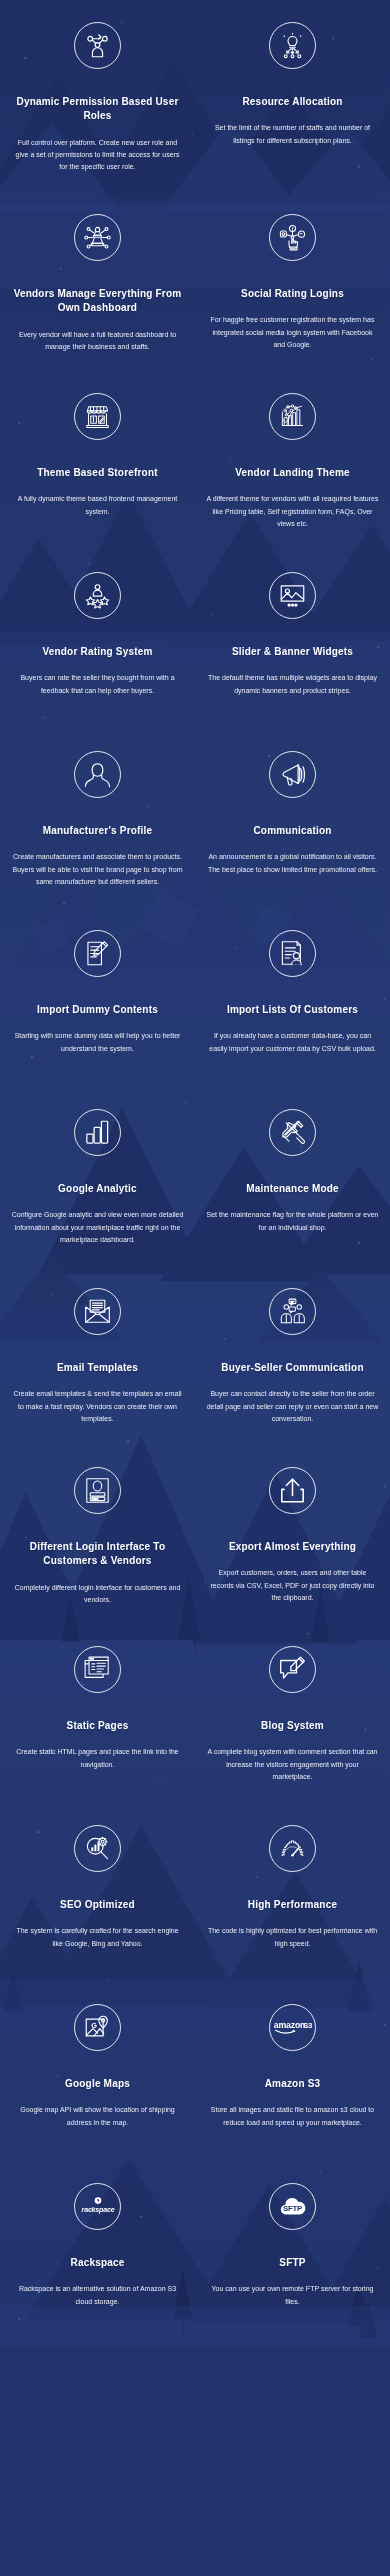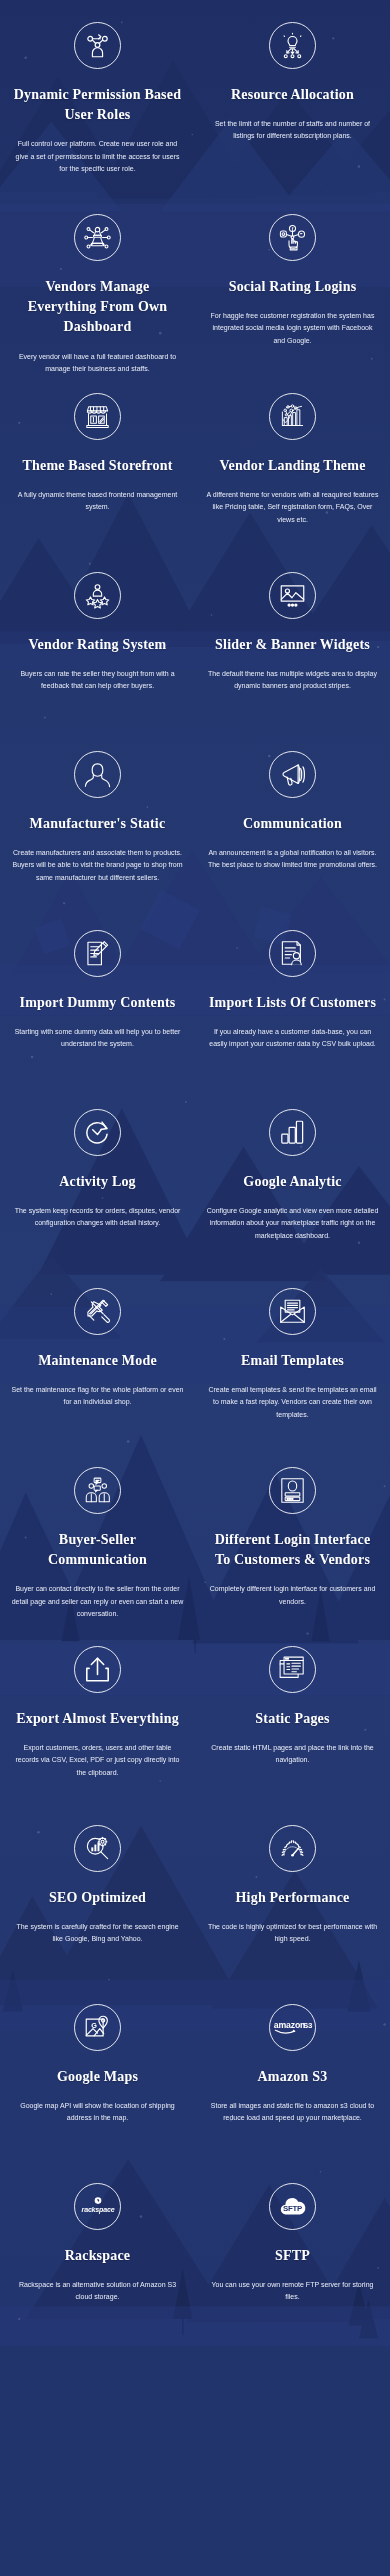--- a/index.html
+++ b/index.html
@@ -60,28 +60,27 @@
     overflow: visible;
   }
   .icon-wrap .txtglyph {
     font-family: "Liberation Sans", sans-serif;
     font-weight: bold;
     letter-spacing: -0.5px;
     line-height: 1;
   }
 
   .f-title {
-    margin-top: 16px;
-    font-size: 14px;
+    margin-top: 26px;
+    font-size: 10px;
     font-weight: bold;
     line-height: 1.45;
     letter-spacing: 0.2px;
     color: #ffffff;
     text-shadow: 0 0.6px 1.3px rgba(0,0,0,0.25);
-    font-family: Liberation Serif, serif;
   }
   .f-desc {
     margin-top: 13px;
     font-size: 7px;
     line-height: 1.75;
     color: #eceff8;
     font-weight: normal;
   }
 </style>
 </head>
@@ -404,21 +403,21 @@
       <div class="f-desc">The default theme has multiple widgets area to display dynamic banners and product stripes.</div>
     </div>
     <div class="feature">
       <div class="icon-wrap">
         <svg viewBox="0 0 48 48" fill="none" stroke="#fff" stroke-width="2" stroke-linecap="round" stroke-linejoin="round">
   <path d="M24 5c-6 0-9.5 4.5-9.5 11 0 6 3 11 9.5 11s9.5-5 9.5-11C33.5 9.5 30 5 24 5z"></path>
   <path d="M16.5 25.5v4c0 2-2 3-4.5 4C6 35.5 3 39 2.5 45"></path>
   <path d="M31.5 25.5v4c0 2 2 3 4.5 4 6 2.5 9 6 9.5 12"></path>
 </svg>
       </div>
-      <div class="f-title">Manufacturer's Static</div>
+      <div class="f-title">Manufacturer's Profile</div>
       <div class="f-desc">Create manufacturers and associate them to products. Buyers will be able to visit the brand page to shop from same manufacturer but different sellers.</div>
     </div>
     <div class="feature">
       <div class="icon-wrap">
         <svg viewBox="0 0 48 48" fill="none" stroke="#fff" stroke-width="2.1" stroke-linecap="round" stroke-linejoin="round">
   <path d="M34 7L9 20.5c-2.5 1.4-2.5 5 0 6.3L34 40z"></path>
   <path d="M34 7c4 3 4 30 0 33"></path>
   <path d="M14.5 28.5l2.5 12a3.2 3.2 0 0 0 6.2-1.5L21 31"></path>
   <path d="M38.5 13.5c2.5 3.5 2.5 17.5 0 21"></path>
   <path d="M42.5 10.5c3.5 5 3.5 22 0 27"></path>
@@ -444,31 +443,20 @@
         <svg viewBox="0 0 48 48" fill="none" stroke="#fff" stroke-width="2" stroke-linecap="round" stroke-linejoin="round">
   <path d="M6 3h26l6 6v34H6z"></path>
   <path d="M32 3v6h6"></path>
   <path d="M11 14h18M11 20h18M11 26h11M11 32h8"></path>
   <circle cx="31" cy="28" r="5.5" fill="#22346c"></circle>
   <path d="M22.5 44c0-5 4-8.5 8.5-8.5s8.5 3.5 8.5 8.5" fill="#22346c"></path>
 </svg>
       </div>
       <div class="f-title">Import Lists Of Customers</div>
       <div class="f-desc">If you already have a customer data-base, you can easily import your customer data by CSV bulk upload.</div>
-    </div>
-    <div class="feature">
-      <div class="icon-wrap">
-        <svg viewBox="0 0 48 48" fill="none" stroke="#fff" stroke-width="2.6" stroke-linecap="round" stroke-linejoin="round">
-  <path d="M39.5 17A18 18 0 1 0 41 27"></path>
-  <path d="M32 5.5L41 17l-11 1.5"></path>
-  <path d="M15.5 19l8.5 8.5 7-9"></path>
-</svg>
-      </div>
-      <div class="f-title">Activity Log</div>
-      <div class="f-desc">The system keep records for orders, disputes, vendor configuration changes with detail history.</div>
     </div>
     <div class="feature">
       <div class="icon-wrap">
         <svg viewBox="0 0 48 48" fill="none" stroke="#fff" stroke-width="2.2" stroke-linecap="round" stroke-linejoin="round">
   <rect x="5" y="27" width="11" height="16" rx="1.5"></rect>
   <rect x="18" y="15" width="11" height="28" rx="1.5"></rect>
   <rect x="31" y="4" width="11" height="39" rx="1.5"></rect>
 </svg>
       </div>
       <div class="f-title">Google Analytic</div>
@@ -554,20 +542,31 @@
   <rect x="9" y="2" width="34" height="30" fill="#22346c"></rect>
   <path d="M9 8h34"></path>
   <circle cx="12.5" cy="5" r="1" fill="#fff"></circle>
           <circle cx="16" cy="5" r="1" fill="#fff"></circle>
   <path d="M14 14h5M14 19h5M14 24h5"></path>
   <path d="M23 13h15M23 18h15M23 23h12M23 28h8"></path>
 </svg>
       </div>
       <div class="f-title">Static Pages</div>
       <div class="f-desc">Create static HTML pages and place the link into the navigation.</div>
+    </div>
+    <div class="feature">
+      <div class="icon-wrap">
+        <svg viewBox="0 0 48 48" fill="none" stroke="#fff" stroke-width="2.4" stroke-linecap="round" stroke-linejoin="round">
+  <path d="M3 8h28v22H16l-8 9v-9H3z"></path>
+  <path d="M38 2l7 7-17 17h-7v-7z"></path>
+  <path d="M35.5 4.5l7 7"></path>
+</svg>
+      </div>
+      <div class="f-title">Blog System</div>
+      <div class="f-desc">A complete blog system with comment section that can increase the visitors engagement with your marketplace.</div>
     </div>
     <div class="feature">
       <div class="icon-wrap">
         <svg viewBox="0 0 48 48" fill="none" stroke="#fff" stroke-width="2" stroke-linecap="round" stroke-linejoin="round">
   <circle cx="20" cy="20" r="14"></circle>
   <path d="M30 30l12 12"></path>
   <rect x="13" y="22" width="3.5" height="7" fill="#fff" stroke="none"></rect>
   <rect x="18.5" y="17" width="3.5" height="12" fill="#fff" stroke="none"></rect>
   <rect x="24" y="13" width="3.5" height="16" fill="#fff" stroke="none"></rect>
   <circle cx="33" cy="12" r="6.5" fill="#22346c"></circle>

